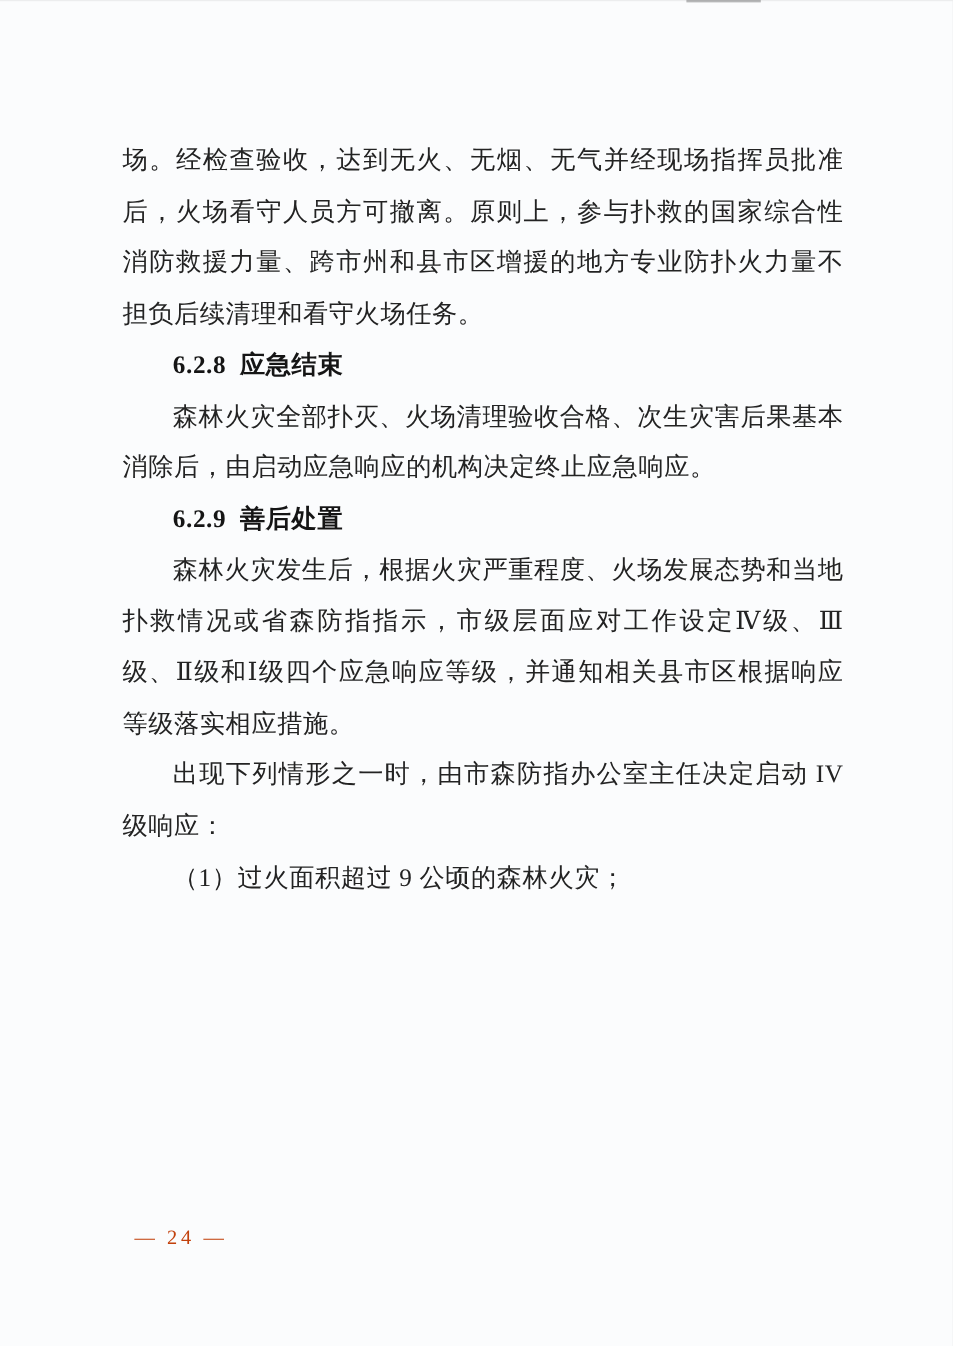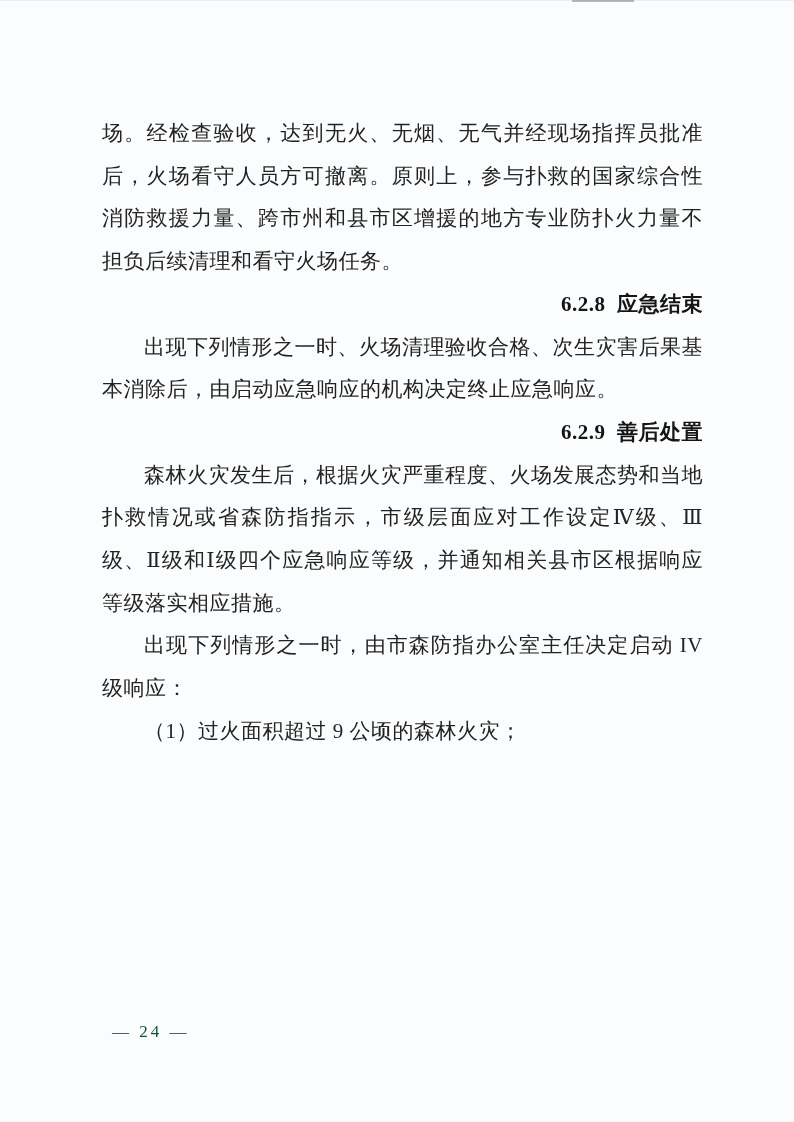--- a/index.html
+++ b/index.html
@@ -46,44 +46,43 @@
   }
   .heading {
     margin: 0;
     font-size: 21px;
     line-height: 42.7px;
     font-weight: bold;
     color: #151515;
     text-indent: 2em;
     white-space: pre-wrap;
     letter-spacing: 0.5px;
-    text-align: right;
   }
   .footer {
     position: absolute;
     left: 112px;
     top: 1022px;
     font-size: 17px;
     letter-spacing: 3px;
-    color: #14532d;
+    color: #c2410c;
     text-align: center;
   }
 </style>
 </head>
 <body>
 
 <div class="page">
   <div class="scan-artifact"></div>
 
   <div class="content">
     <p class="para">场。经检查验收，达到无火、无烟、无气并经现场指挥员批准后，火场看守人员方可撤离。原则上，参与扑救的国家综合性消防救援力量、跨市州和县市区增援的地方专业防扑火力量不担负后续清理和看守火场任务。</p>
 
     <p class="heading">6.2.8  应急结束</p>
 
-    <p class="para indent">出现下列情形之一时、火场清理验收合格、次生灾害后果基本消除后，由启动应急响应的机构决定终止应急响应。</p>
+    <p class="para indent">森林火灾全部扑灭、火场清理验收合格、次生灾害后果基本消除后，由启动应急响应的机构决定终止应急响应。</p>
 
     <p class="heading">6.2.9  善后处置</p>
 
 
 
     <p class="para indent">森林火灾发生后，根据火灾严重程度、火场发展态势和当地扑救情况或省森防指指示，市级层面应对工作设定Ⅳ级、Ⅲ级、Ⅱ级和Ⅰ级四个应急响应等级，并通知相关县市区根据响应等级落实相应措施。</p>
 
 
 
     <p class="para indent">出现下列情形之一时，由市森防指办公室主任决定启动 IV 级响应：</p>

